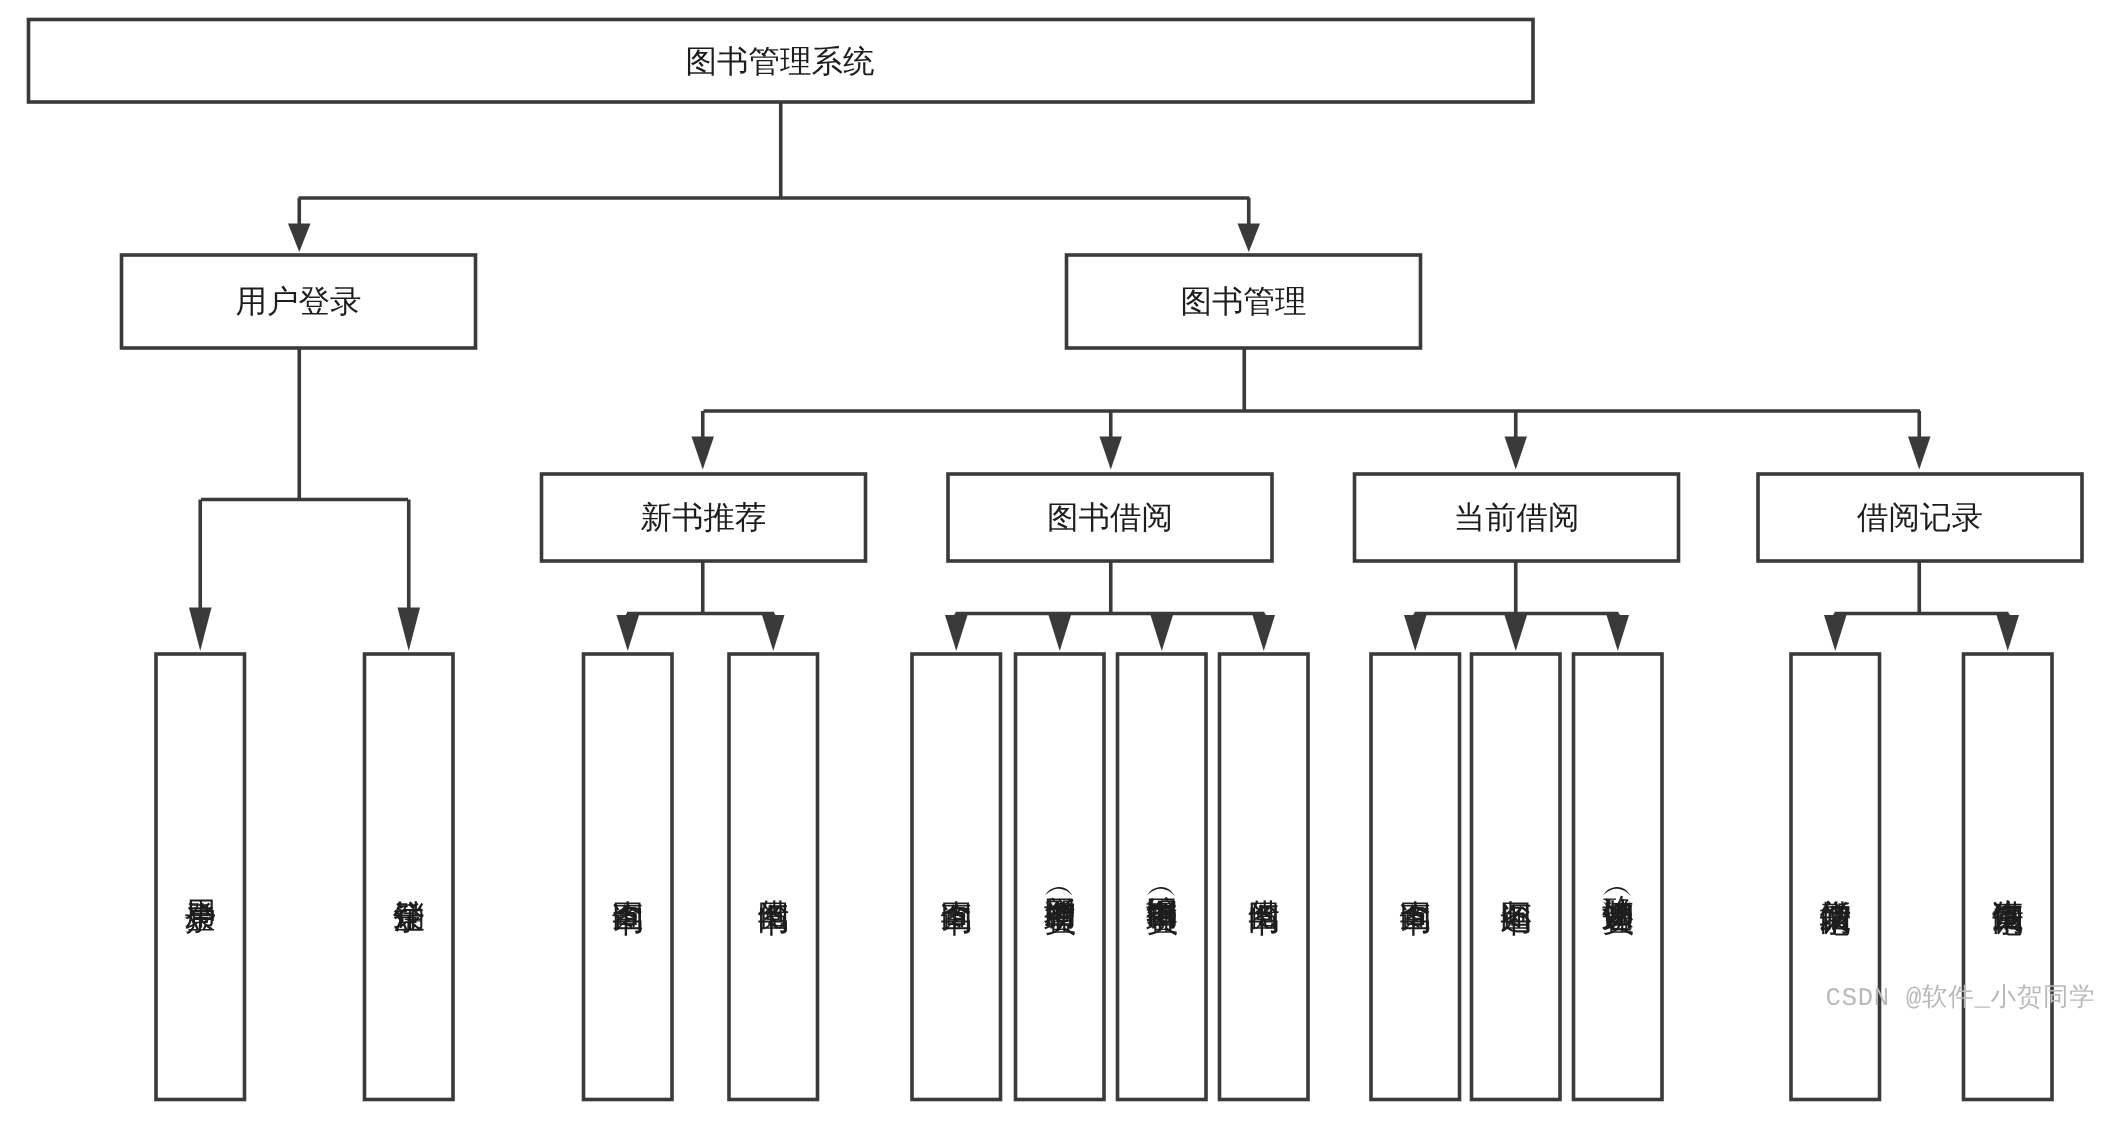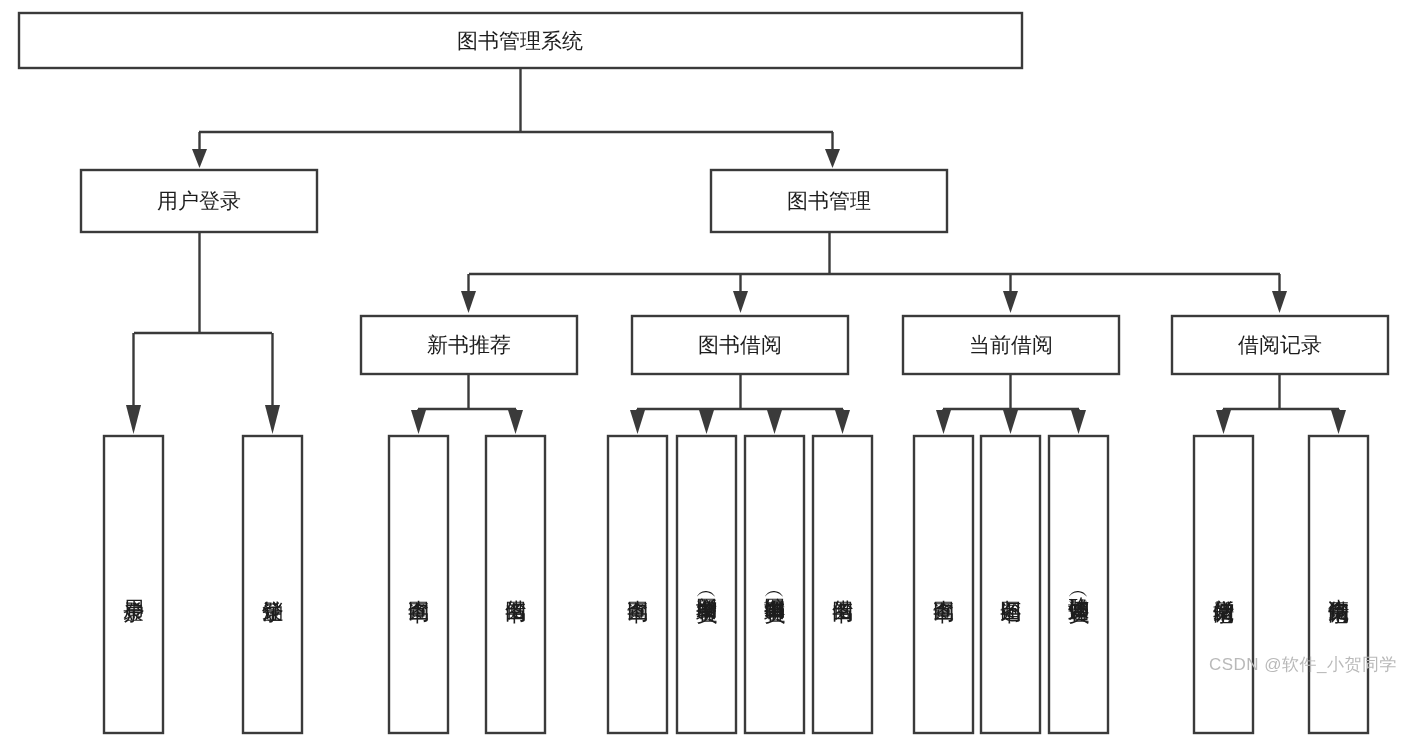--- a/index.html
+++ b/index.html
@@ -61,21 +61,21 @@
     justify-content: center;
     letter-spacing: 1px;
     white-space: nowrap;
     pointer-events: none;
     text-align: center;
   }
   .watermark {
     position: absolute;
     right: 8px;
     bottom: 4px;
-    font-family: Liberation Sans, sans-serif;
+    font-family: Liberation Mono, monospace;
     font-size: 17px;
     color: #b9b9b9;
     white-space: nowrap;
     letter-spacing: 0.5px;
   }
 </style>
 </head>
 <body>
 
 <div id="diagram-root">

